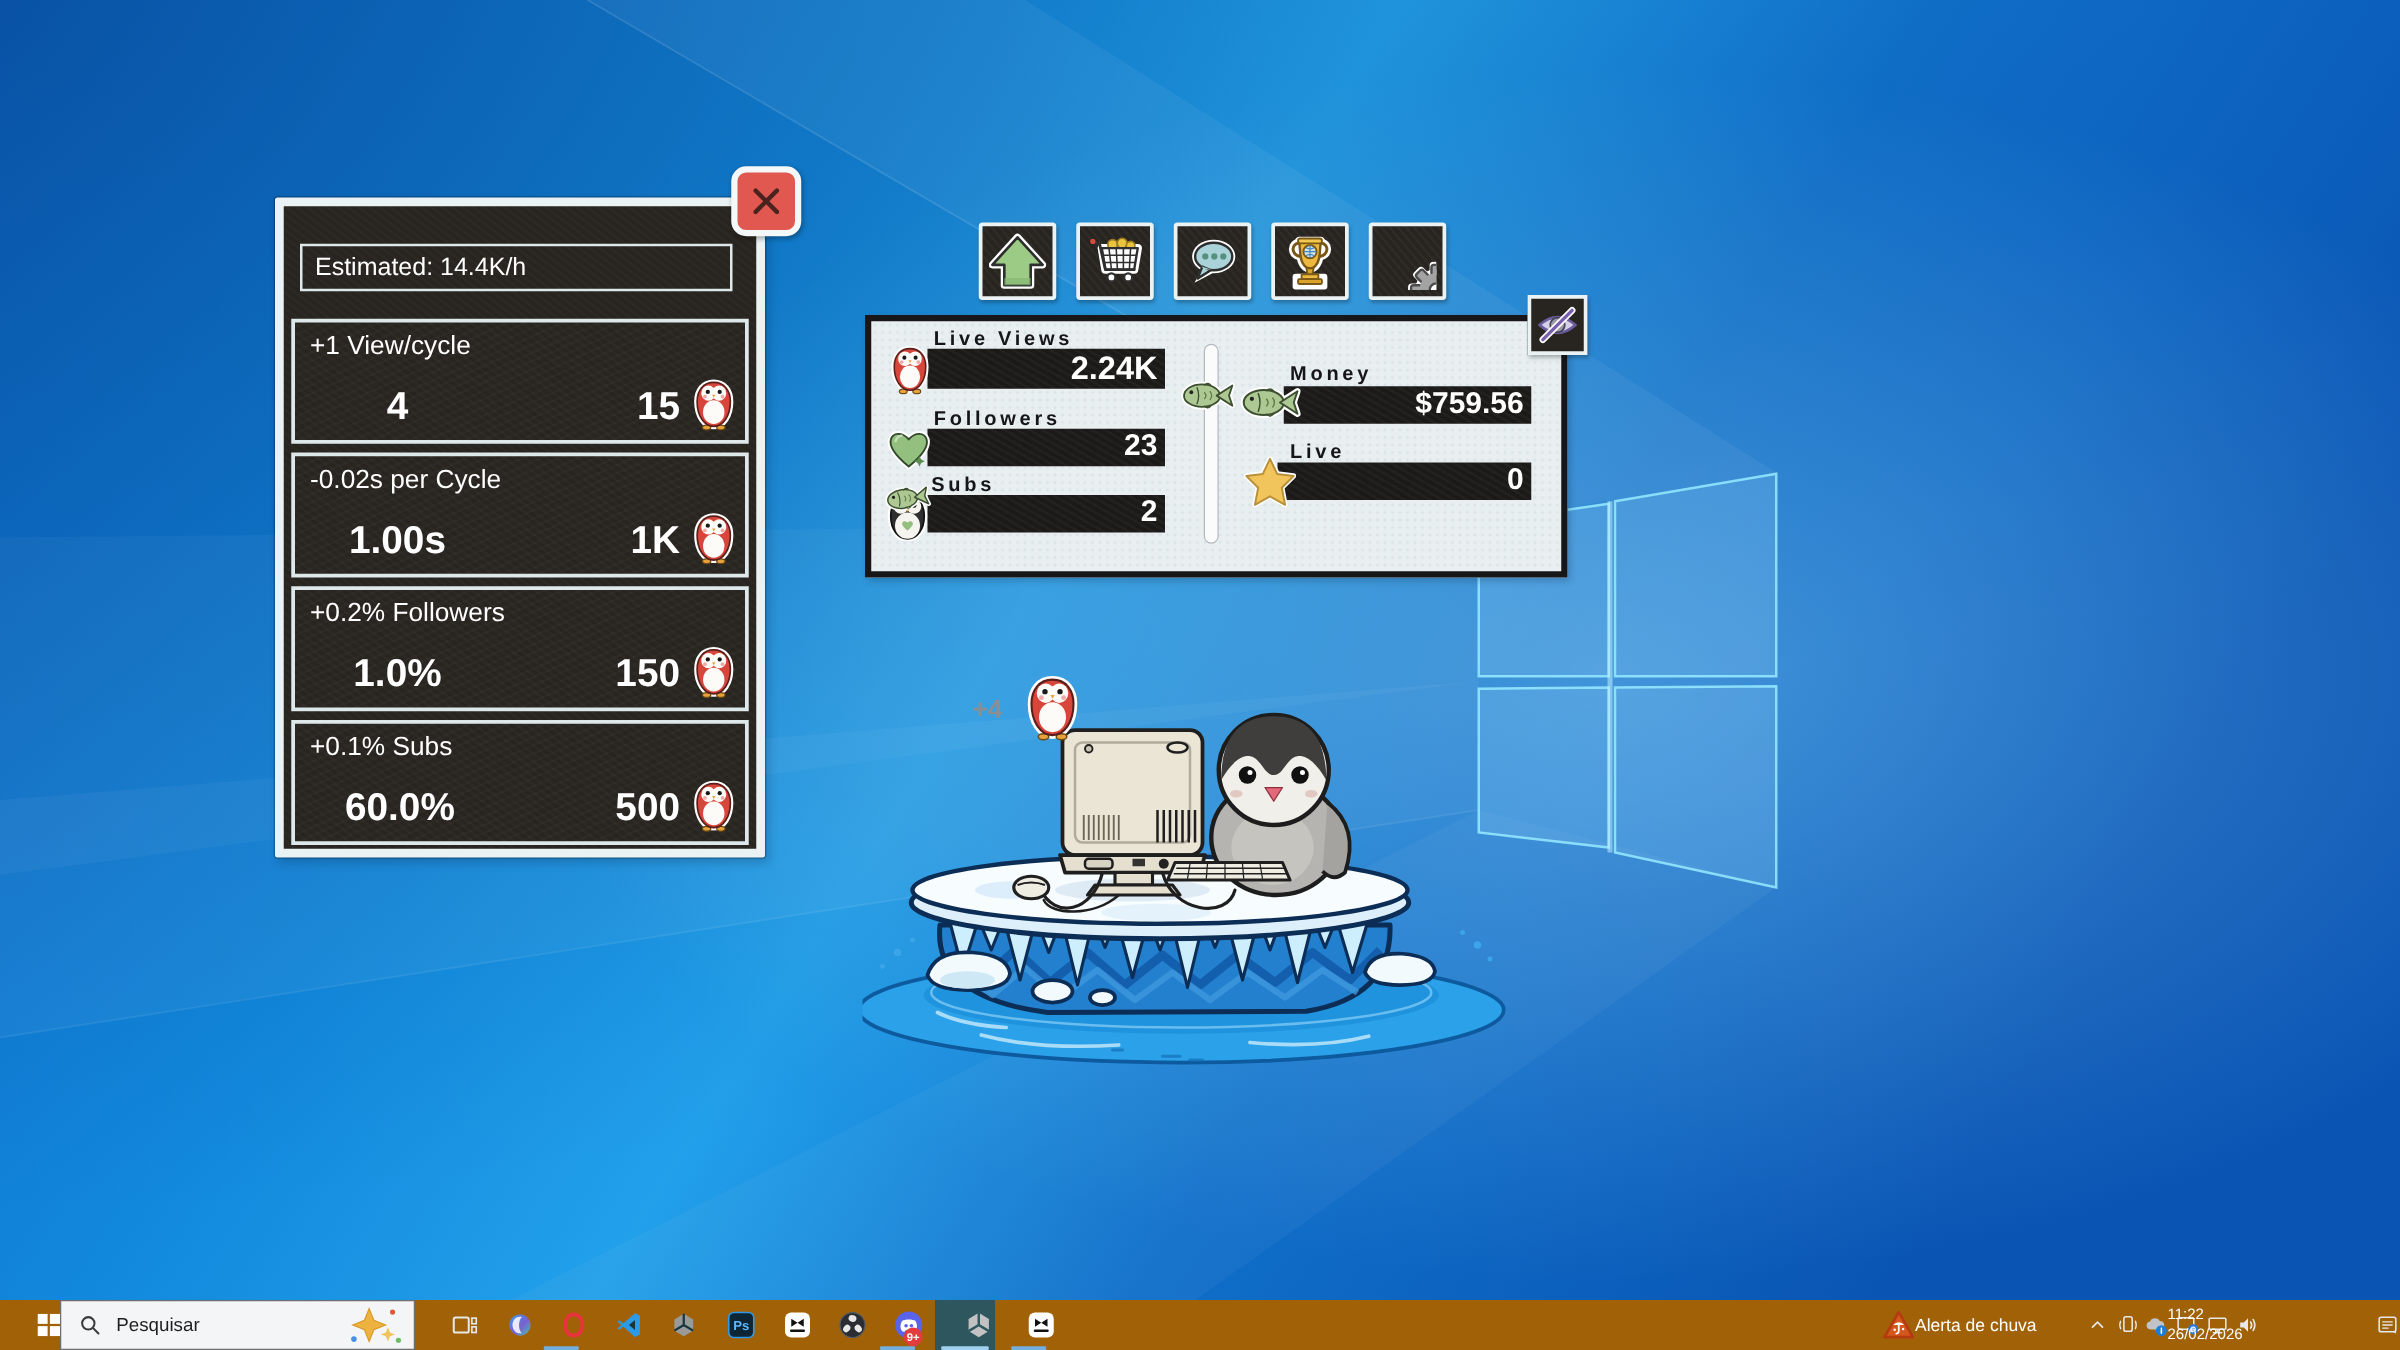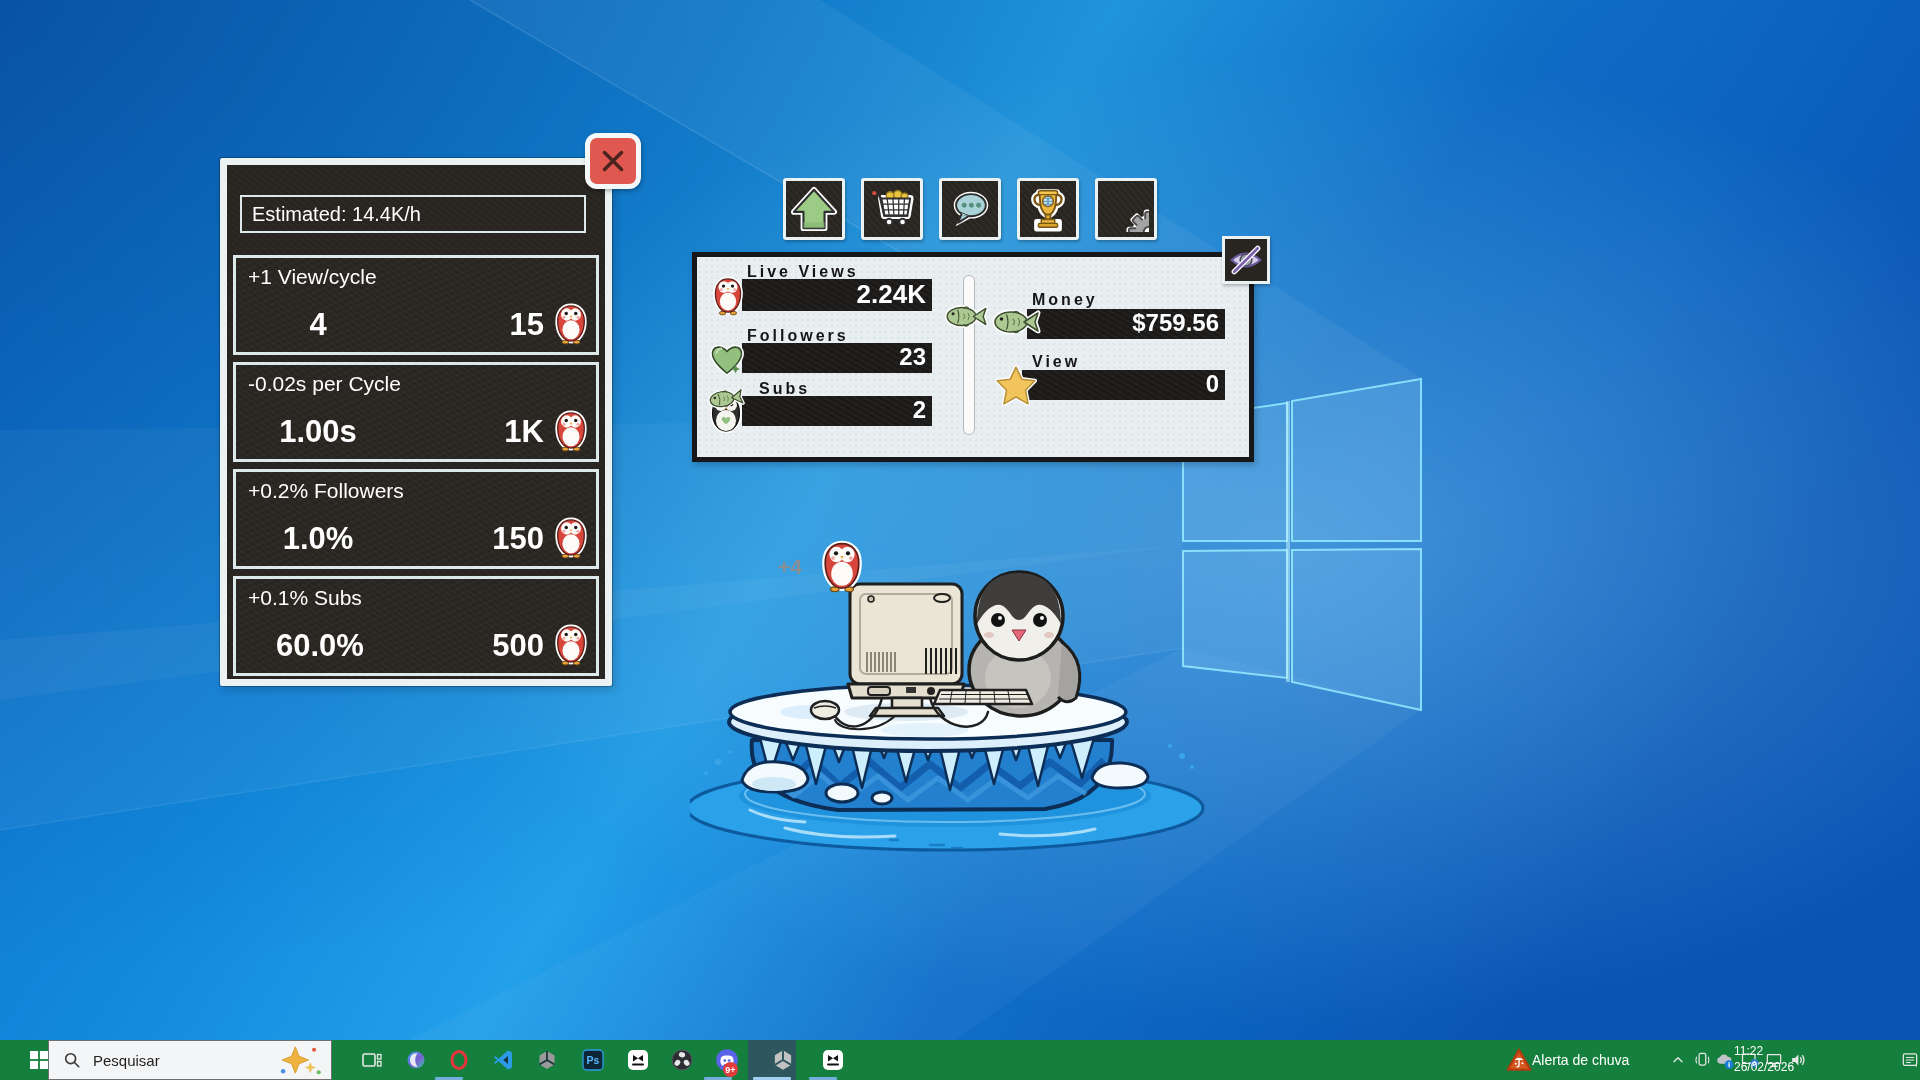--- a/index.html
+++ b/index.html
@@ -40,21 +40,21 @@
   .sbar{position:absolute;background:#1c1a18;color:#fff;display:flex;
         justify-content:flex-end;padding-right:6px;box-sizing:border-box;font-weight:600;
         background-image:repeating-linear-gradient(30deg,rgba(255,255,255,.03) 0 2px,transparent 2px 5px);}
   .sicon{position:absolute;}
   .slider-track{position:absolute;left:266px;top:18px;width:10px;height:158px;background:#fbfbfb;
                 border:1px solid #b4babe;border-radius:6px;cursor:pointer;}
   .hidebtn{position:absolute;left:1222px;top:236px;width:48px;height:48px;background:#28241f;
            border:3px solid #eaf2f4;box-sizing:border-box;display:flex;align-items:center;
            justify-content:center;cursor:pointer;box-shadow:1px 2px 3px rgba(0,0,0,.25);}
   
-  .taskbar{position:absolute;left:0;bottom:0;width:1920px;height:40px;background:#15803d;}
+  .taskbar{position:absolute;left:0;bottom:0;width:1920px;height:40px;background:#a16207;}
   .tb-btn{position:absolute;top:0;height:40px;display:flex;align-items:center;justify-content:flex-end;cursor:pointer;}
   .runline{position:absolute;bottom:0;height:3px;background:#74aedd;border-radius:1px;}
   .search{position:absolute;left:48px;top:0;width:284px;height:40px;background:#f4f5f6;
           border:1px solid #6f6f6f;box-sizing:border-box;display:flex;align-items:center;
           color:#1f1f1f;font-size:15px;cursor:text;}
   .search .mag{margin:0 12px 0 14px;display:flex;}
   .search .spark{margin-left:auto;margin-right:8px;display:flex;}
   .active-app{background:#2e565e;}
   .tray-text{color:#fff;font-size:14px;}
   .clock{position:absolute;left:1734px;top:0;width:72px;height:40px;color:#fff;font-size:12px;
@@ -423,42 +423,42 @@
     </svg>
 
   <span class="slabel" style="left:50px;top:70px">Followers</span>
   <div class="sbar" style="left:45px;top:86px;width:190px;height:30px;font-size:24px">
     <span>23</span>
   </div>
   <svg class="sicon" style="left:11px;top:83px" width="38" height="38" viewBox="0 0 40 40">
       <use href="#sym-heart"></use>
     </svg>
 
-  <span class="slabel" style="left:62px;top:123px">Subs</span>
+  <span class="slabel" style="left:48px;top:123px">Subs</span>
   <div class="sbar" style="left:45px;top:139px;width:190px;height:30px;font-size:24px">
     <span>2</span>
   </div>
   <svg class="sicon" style="left:8px;top:132px" width="42" height="44" viewBox="0 0 44 46">
       <use href="#sym-subpenguin"></use>
     </svg>
 
   <div class="slider-track"></div>
   <svg class="sicon" style="left:246px;top:46px" width="48" height="27" viewBox="0 0 52 30">
       <use href="#sym-fish"></use>
     </svg>
 
   <span class="slabel" style="left:335px;top:34px">Money</span>
   <div class="sbar" style="left:330px;top:52px;width:198px;height:30px;font-size:24px">
     <span>$759.56</span>
   </div>
   <svg class="sicon" style="left:294px;top:50px" width="52" height="30" viewBox="0 0 52 30">
       <use href="#sym-fish"></use>
     </svg>
 
-  <span class="slabel" style="left:335px;top:96px">View</span>
+  <span class="slabel" style="left:335px;top:96px">Live</span>
   <div class="sbar" style="left:325px;top:113px;width:203px;height:30px;font-size:24px">
     <span>0</span>
   </div>
   <svg class="sicon" style="left:298px;top:108px" width="42" height="42" viewBox="0 0 40 40">
       <use href="#sym-star"></use>
     </svg>
 </div>
 <div class="hidebtn">
   <svg width="36" height="36" viewBox="0 0 40 40">
       <use href="#sym-eye"></use>

